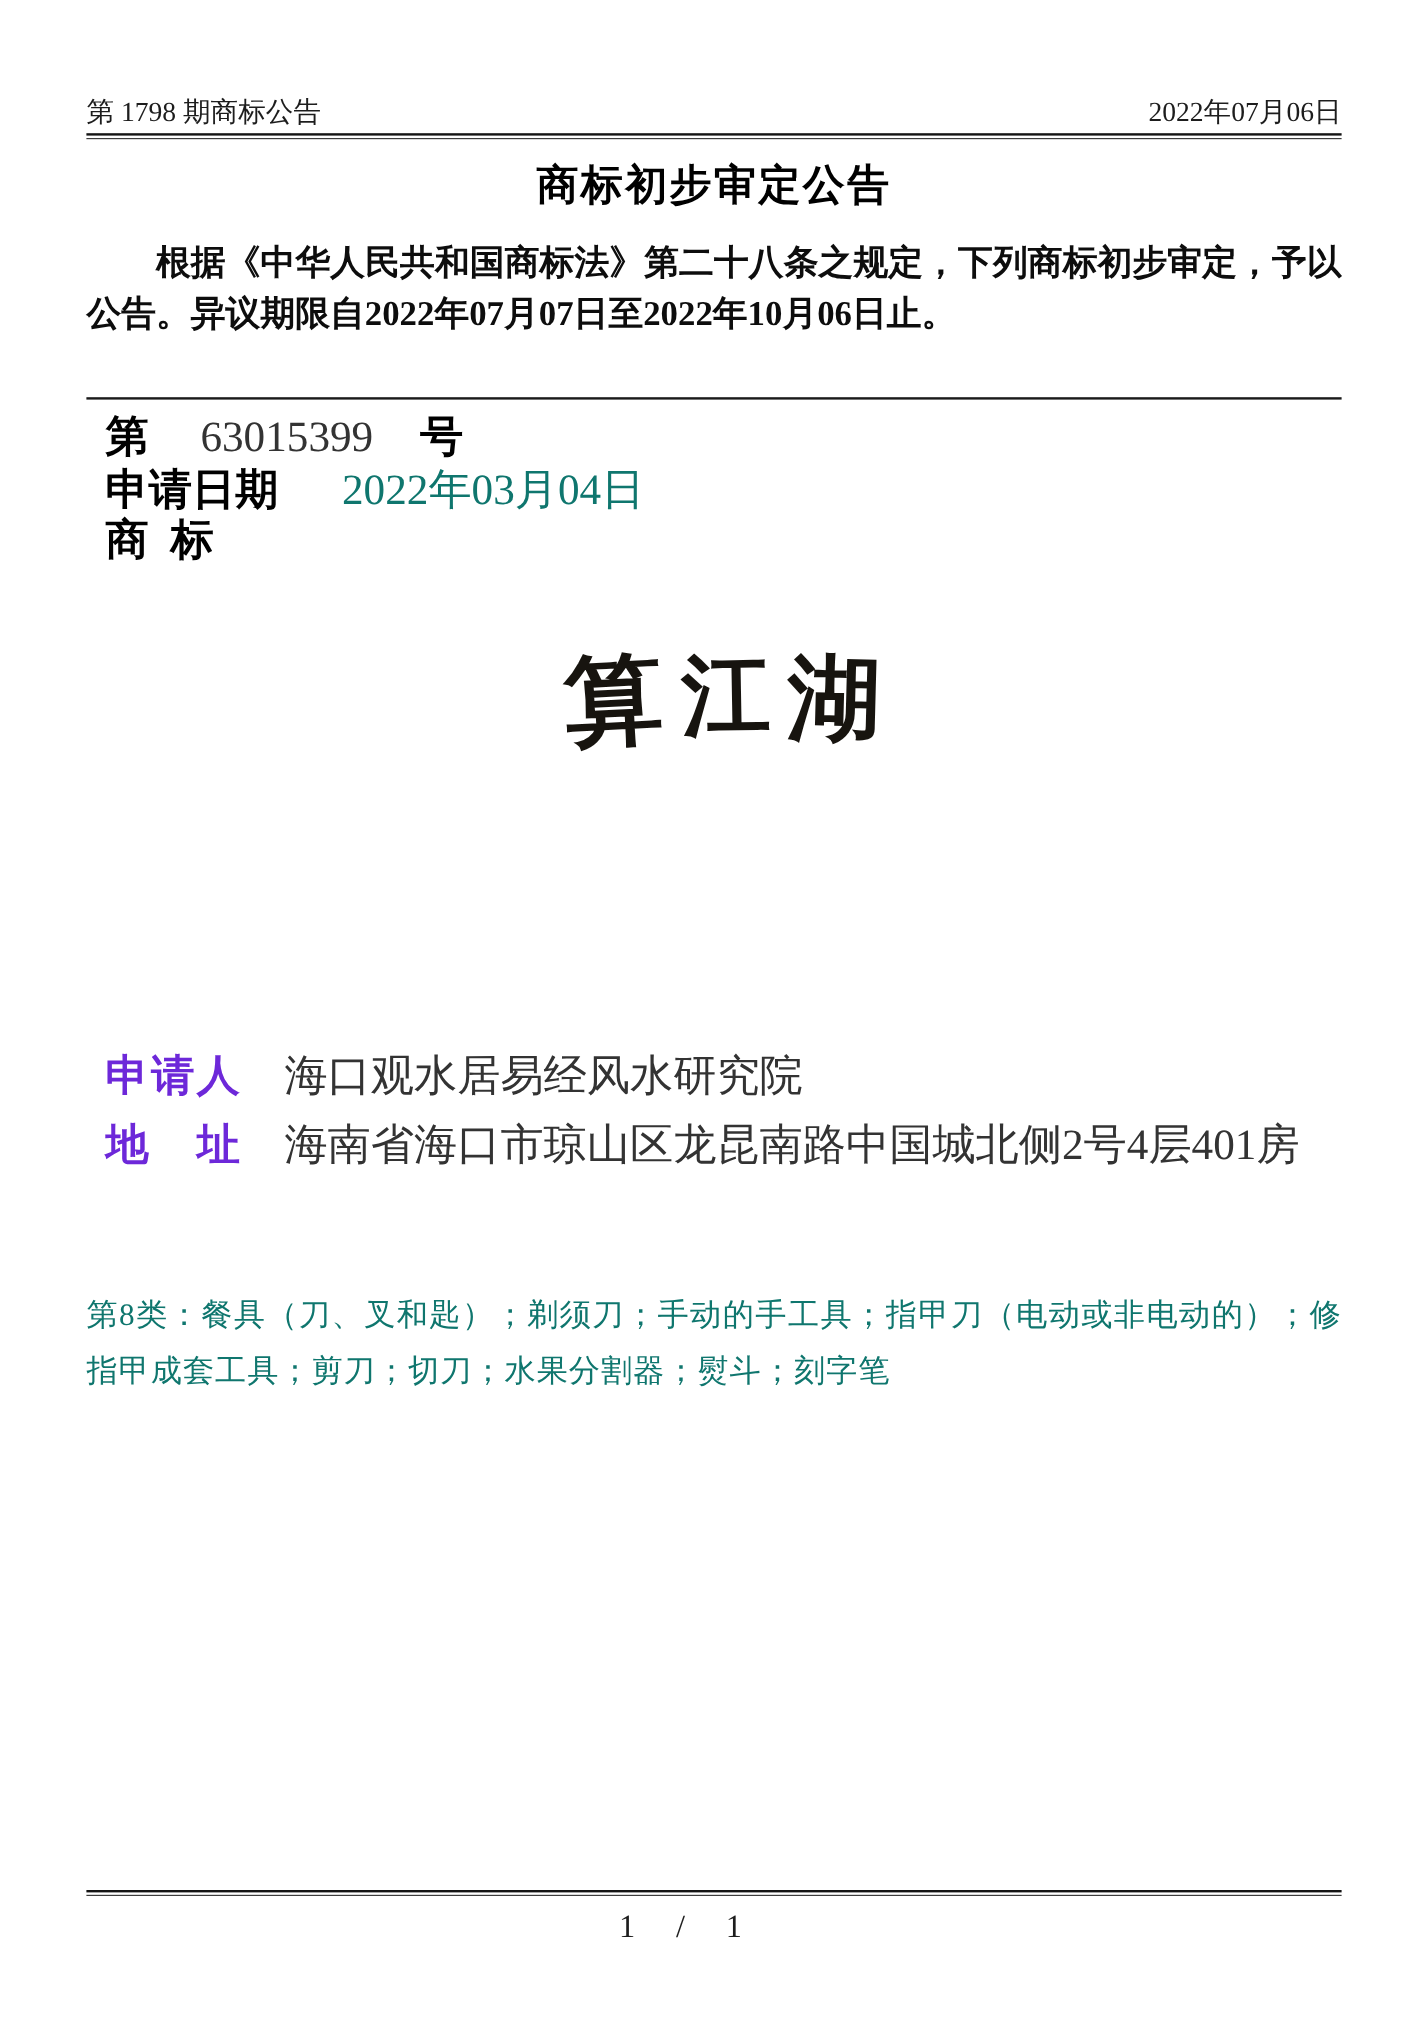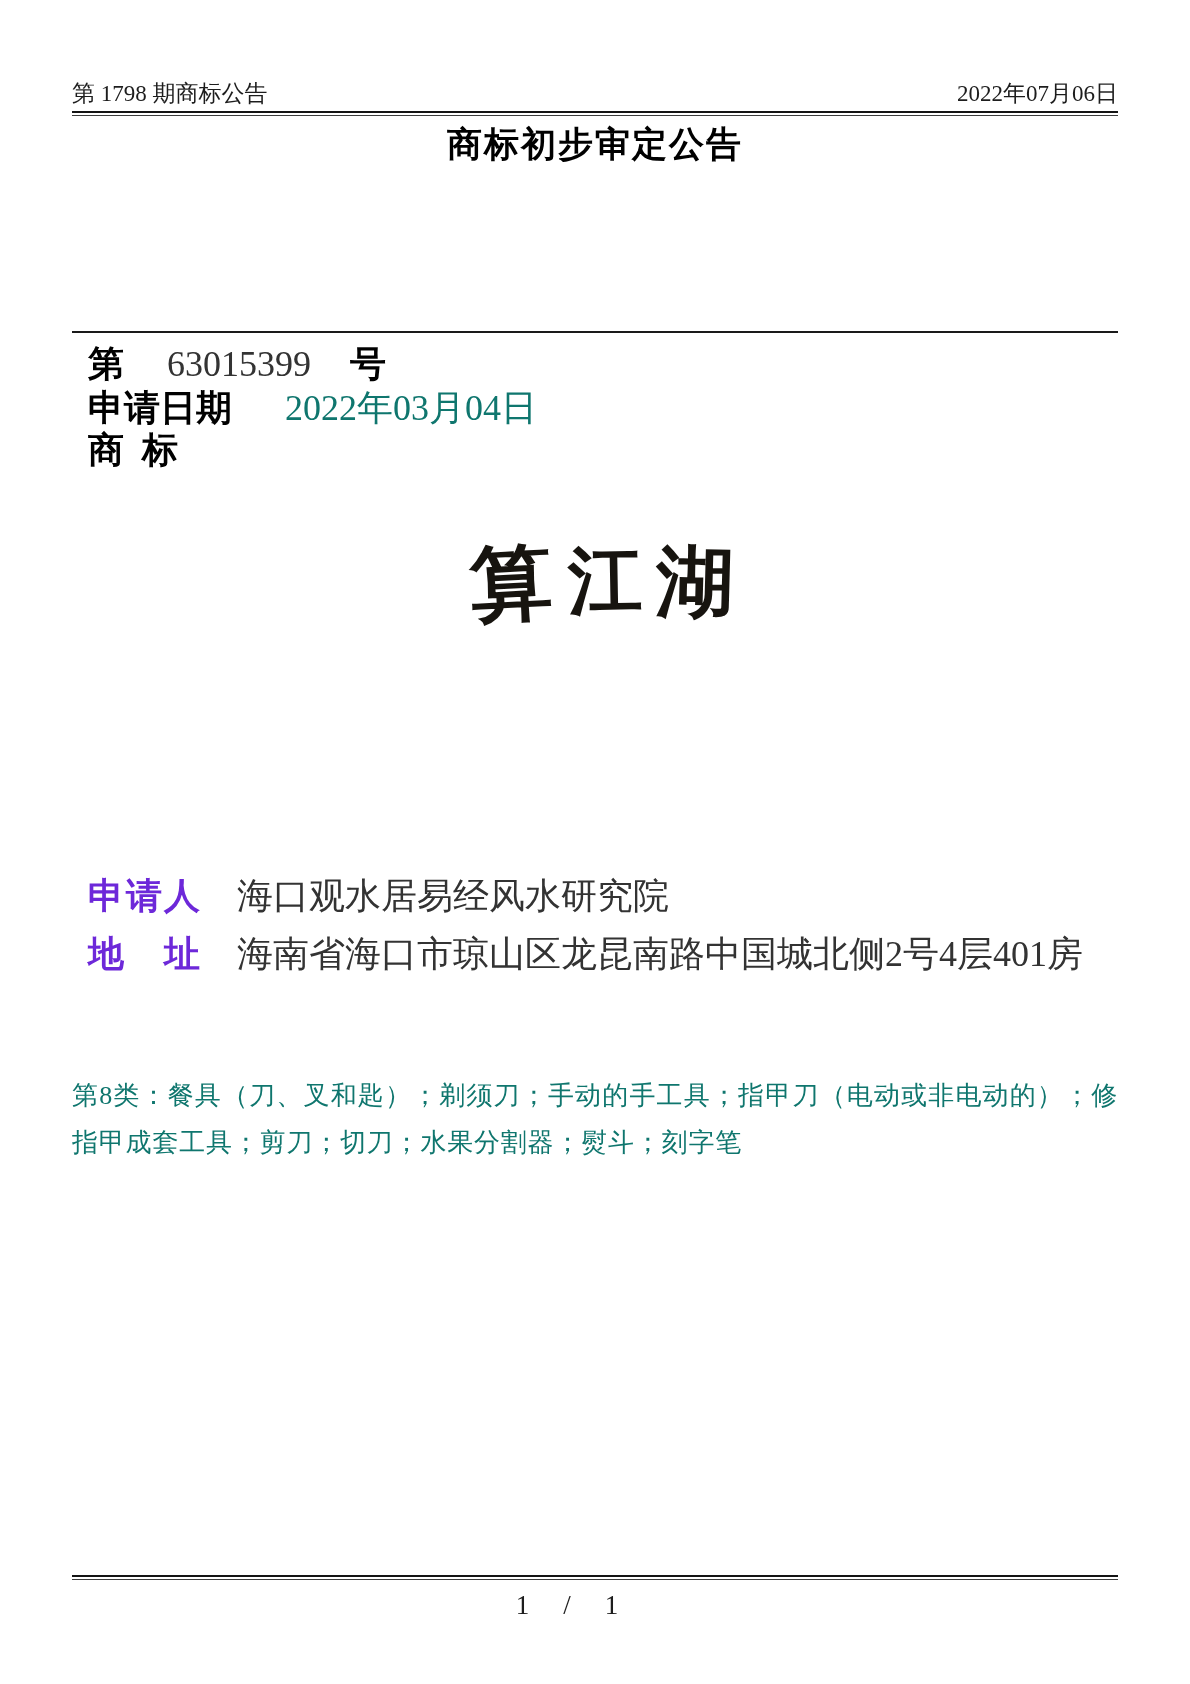--- a/index.html
+++ b/index.html
@@ -55,22 +55,23 @@
 <body>
 
 <div class="page">
 
   <div class="abs header-row" style="top:78px;">
     <span>第 1798 期商标公告</span>
     <span>2022年07月06日</span>
   </div>
   <div class="abs rule-thick" style="top:111px;"></div>
 
-  <div class="abs doc-title" style="top:121px;">商标初步审定公告</div>
+  <div class="abs doc-title" style="top:131px;">商标初步审定公告</div>
 
+  <div class="abs notice" style="top:198px;">根据《中华人民共和国商标法》第二十八条之规定，下列商标初步审定，予以公告。异议期限自2022年07月07日至2022年10月06日止。</div>
 
   <div class="abs rule-thin" style="top:331px;"></div>
 
   <div class="abs field-row" style="top:340px;">
     <span class="num-label">第</span>
     <span class="num-value">63015399</span>
     <span class="num-suffix">号</span>
   </div>
 
   <div class="abs field-row" style="top:384px;">

